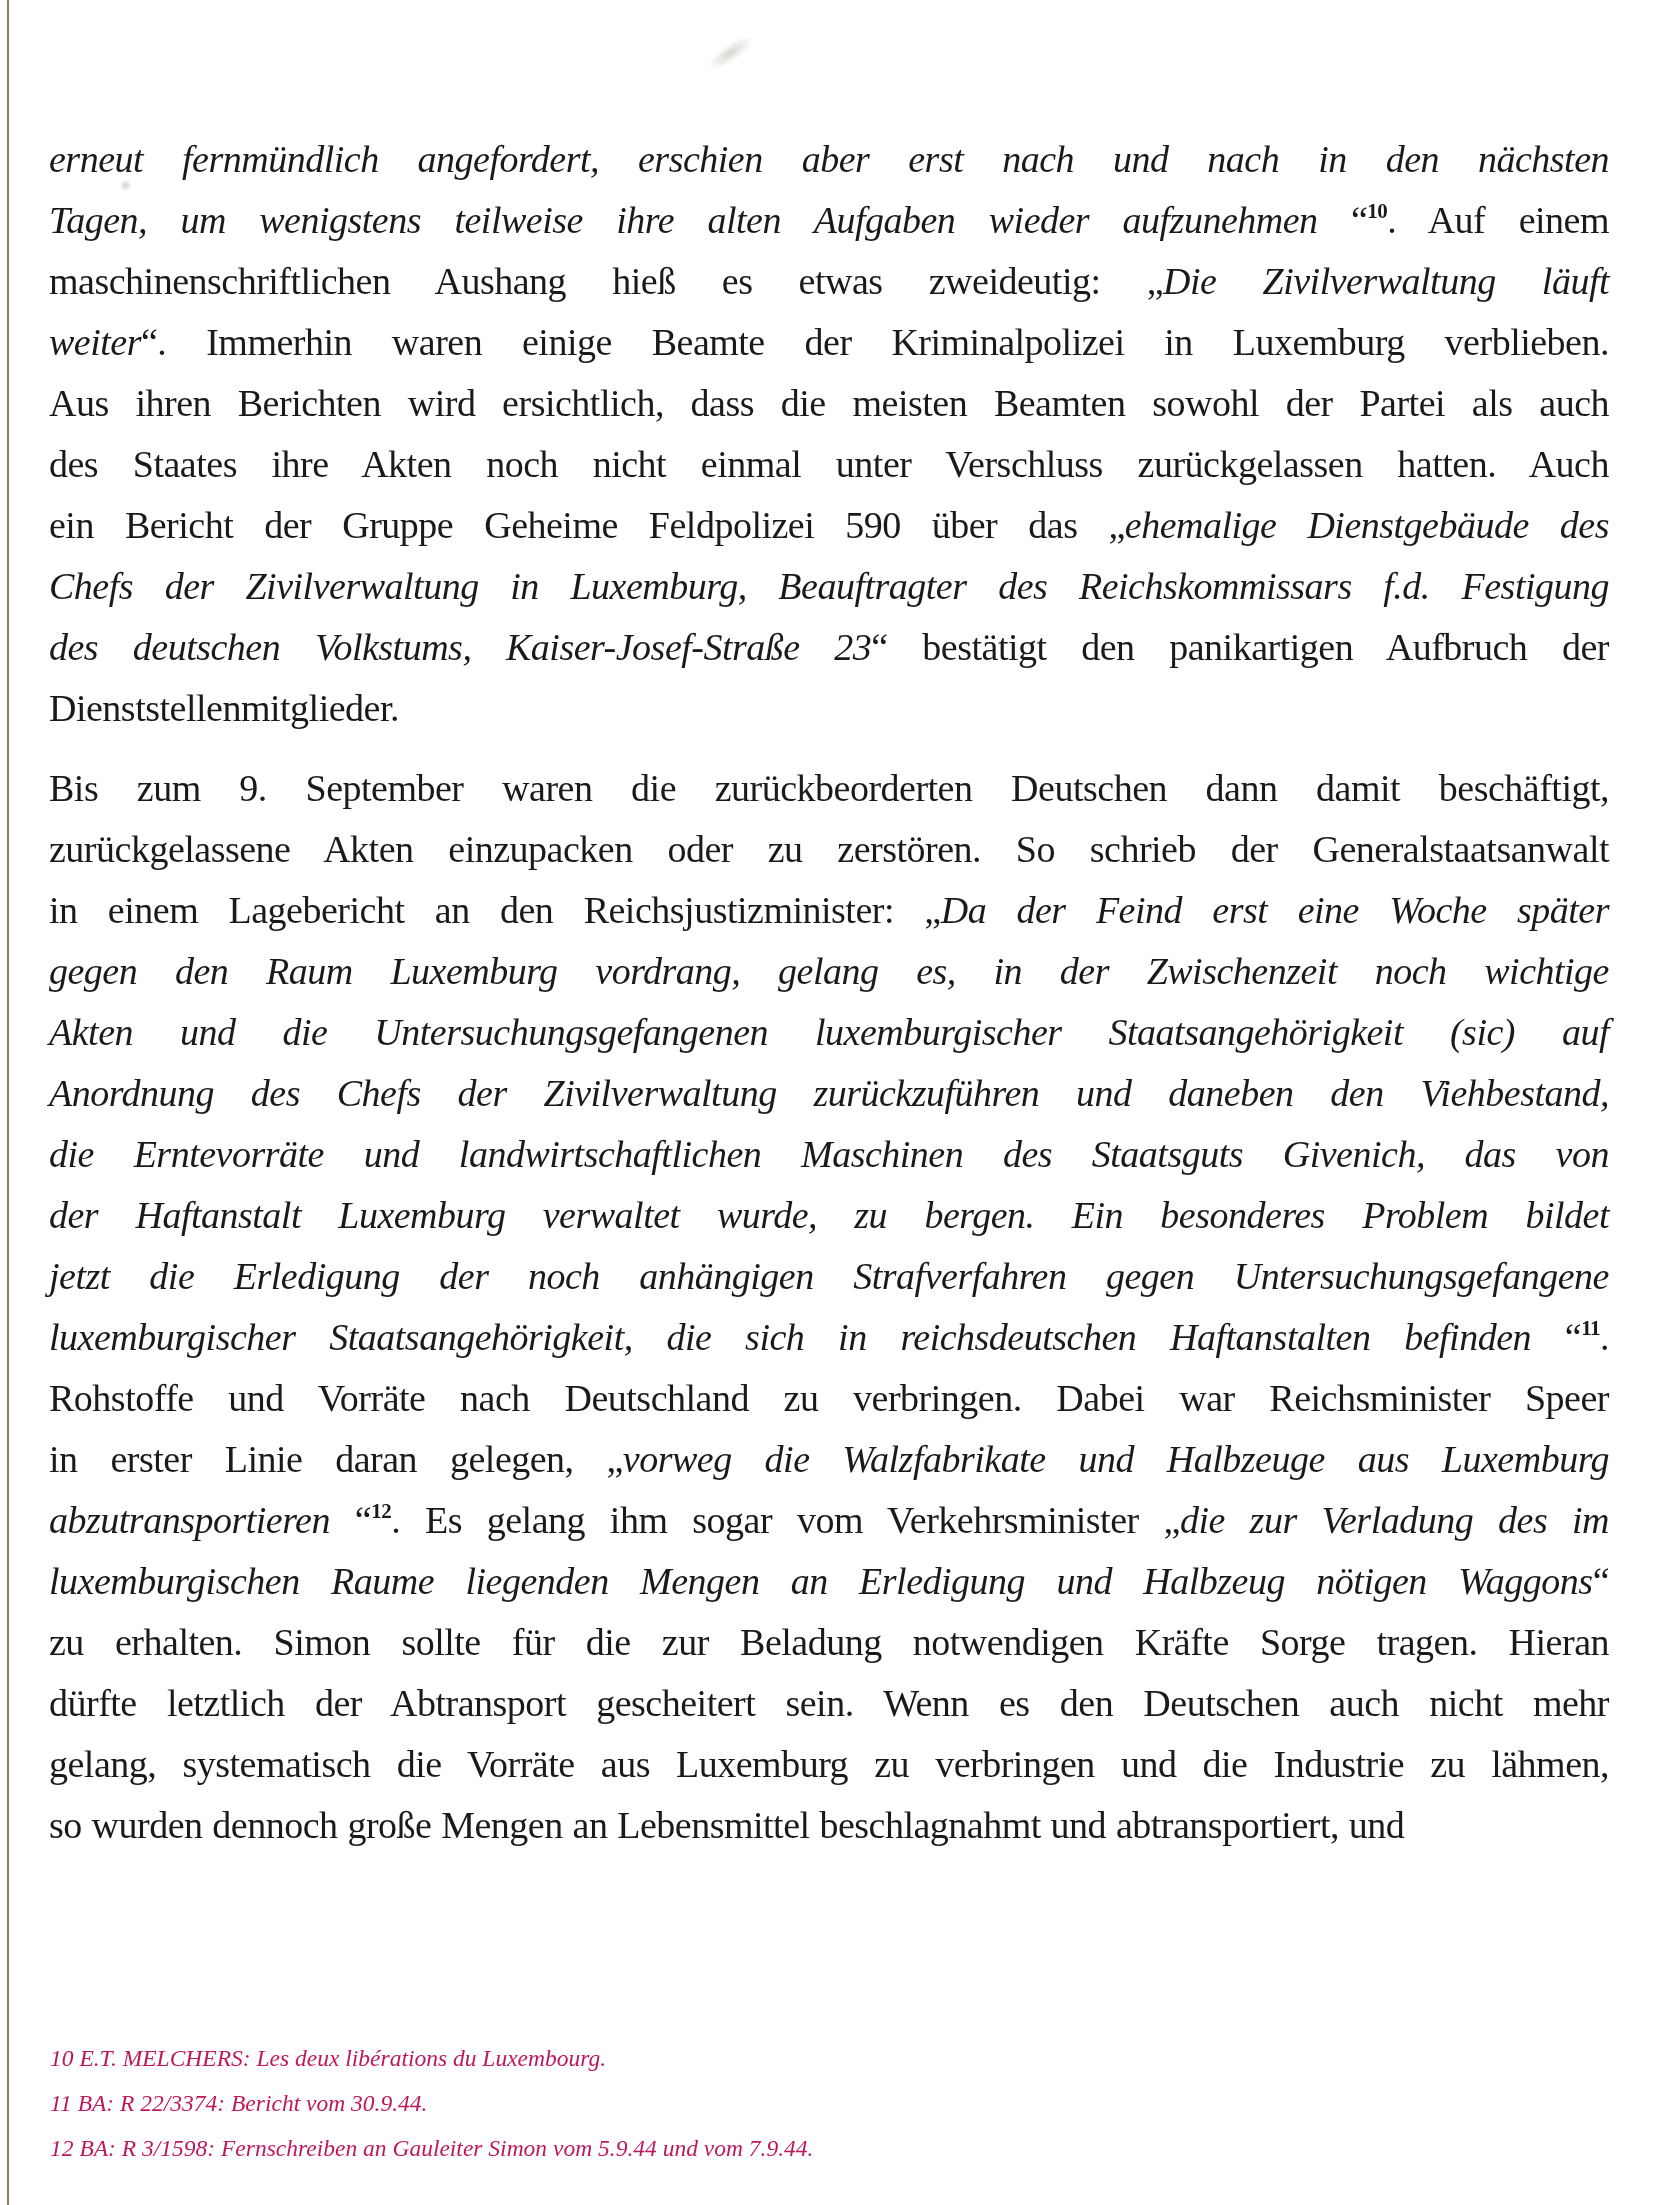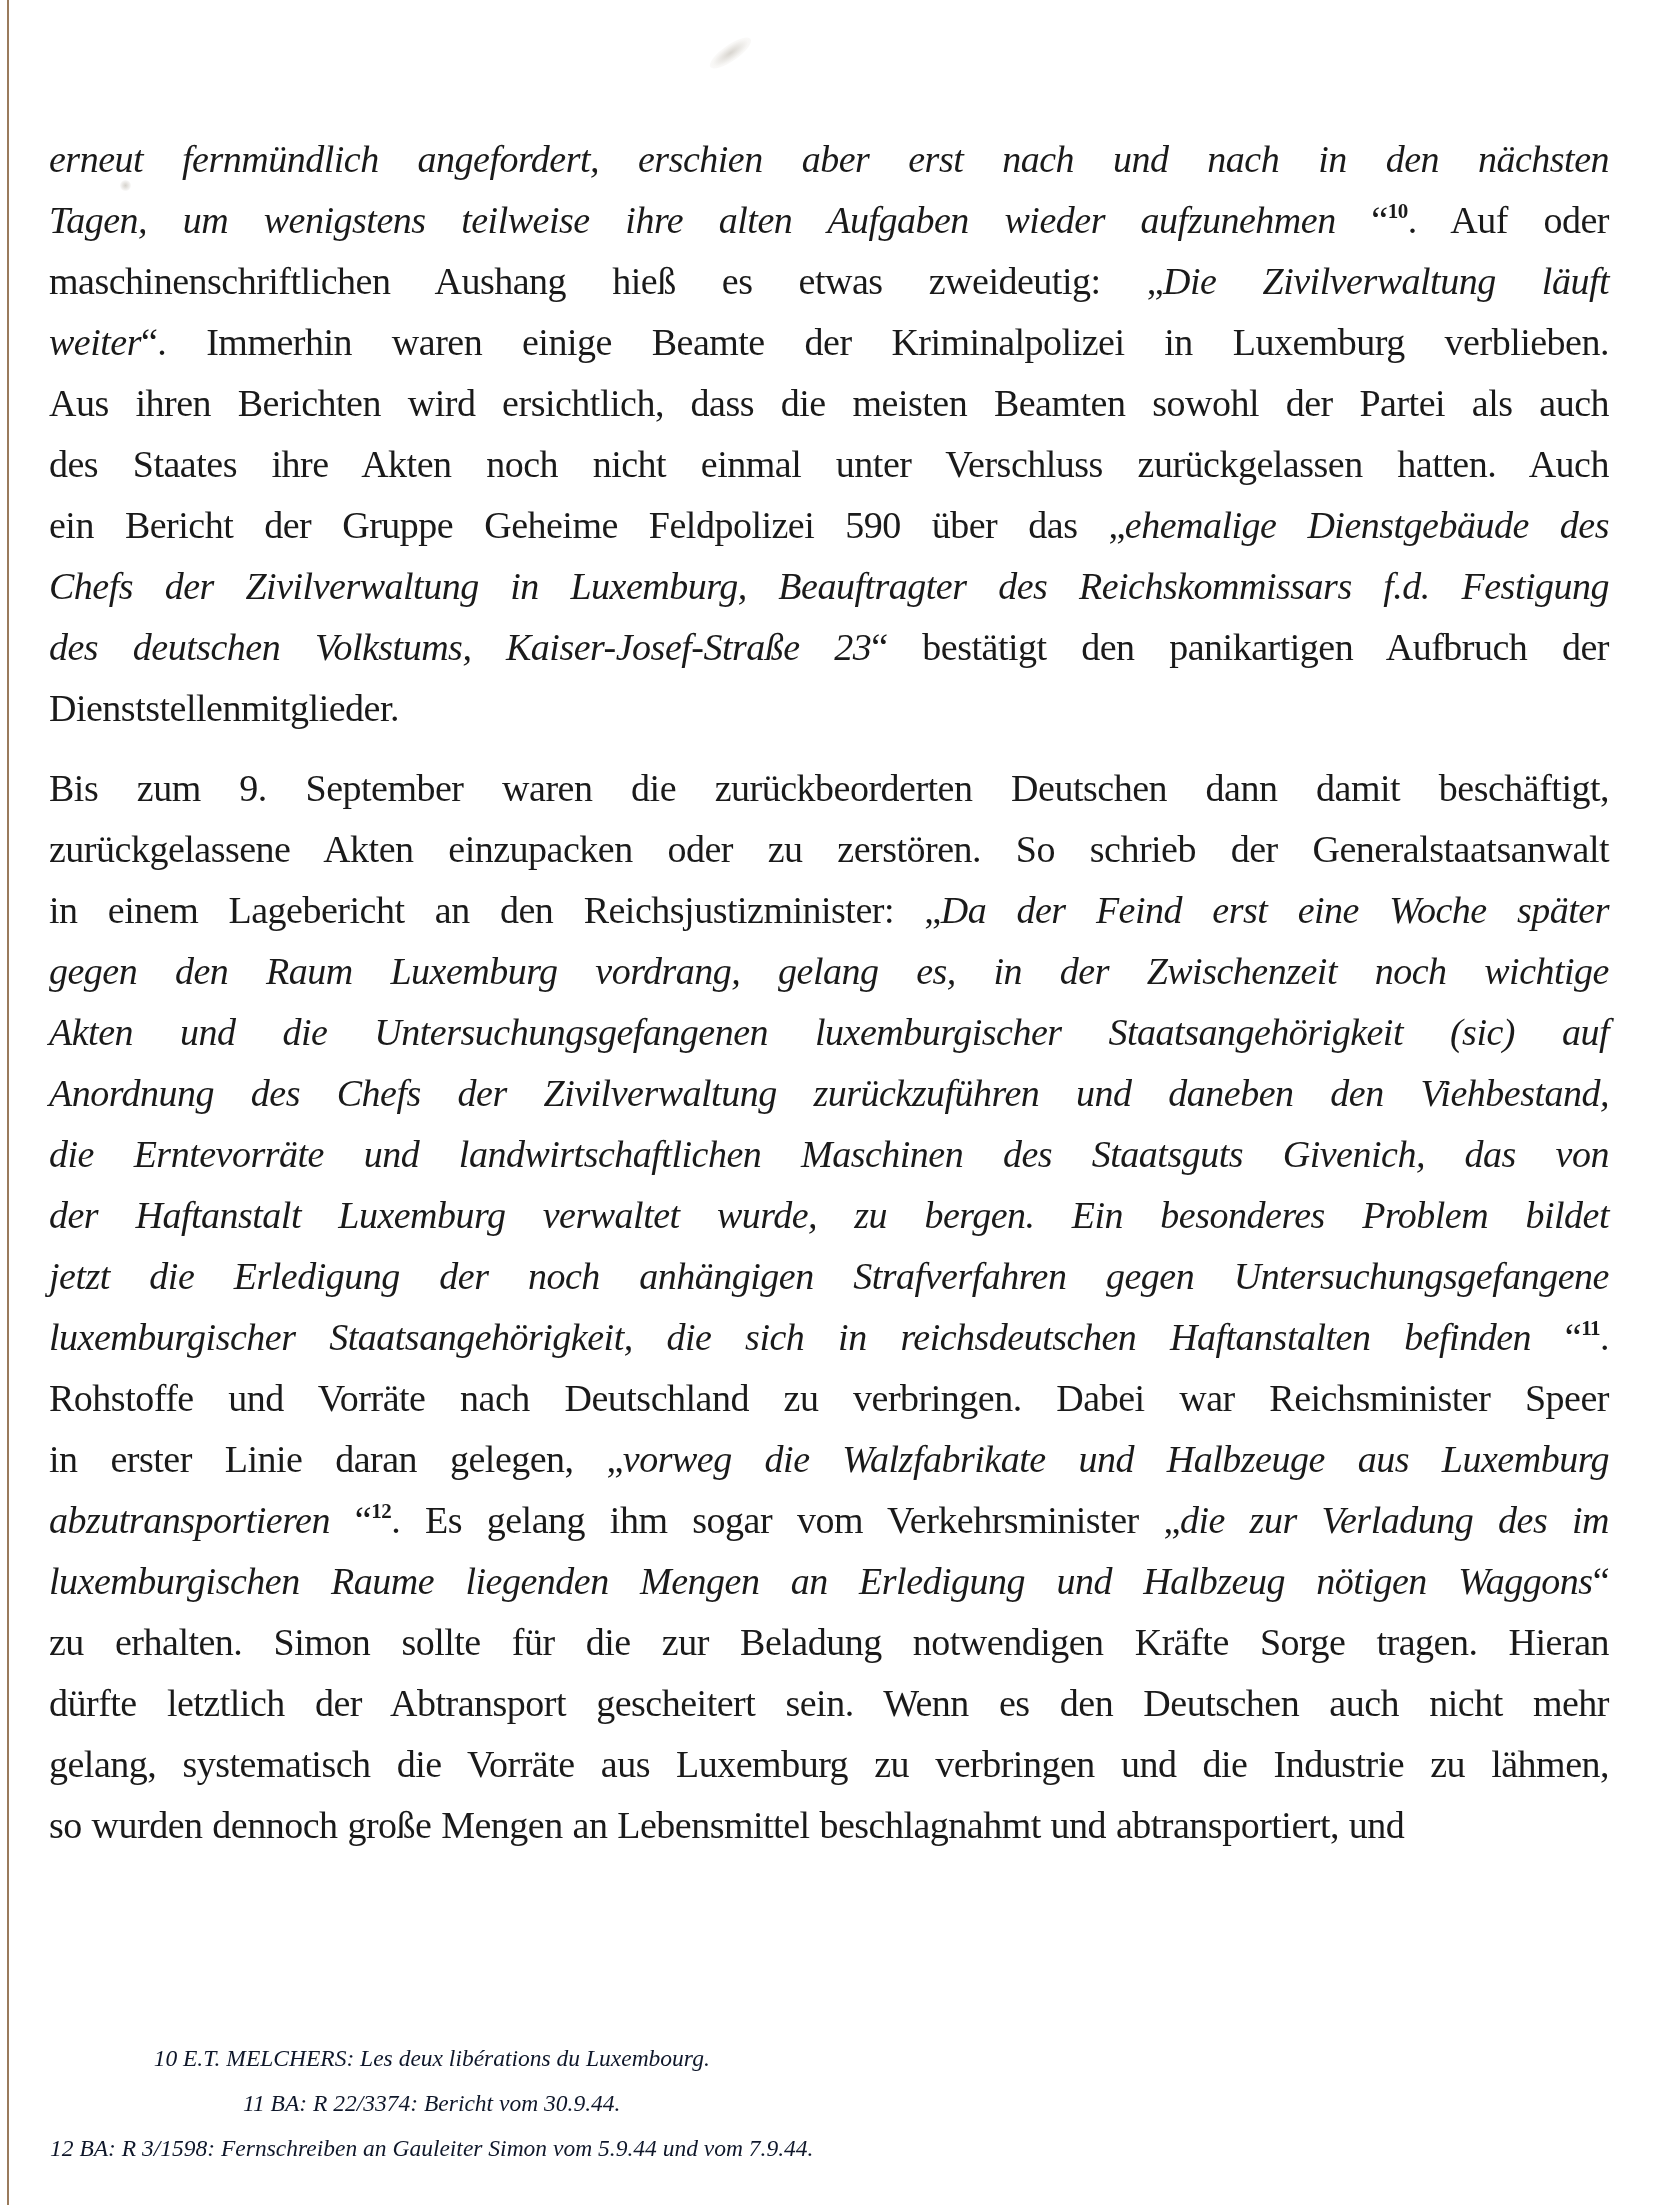--- a/index.html
+++ b/index.html
@@ -32,35 +32,35 @@
   }
   .para { margin: 0; }
   .para + .para { margin-top: 18.6px; }
   .line { display: block; text-align: justify; text-align-last: justify; white-space: nowrap; height: 61px; }
   .line.last { text-align-last: left; }
   .line > span { white-space: pre; }
   i, .it { font-style: italic; }
   sup.fn { font-size: 21px; line-height: 0; vertical-align: 14.6px; font-style: normal; font-weight: bold; }
   .footnotes {
     position: absolute; left: 50px; top: 2036px;
-    font-size: 23.5px; line-height: 45px; font-style: italic; color: #0f172a; text-align: center;
+    font-size: 23.5px; line-height: 45px; font-style: italic; color: #be185d;
   }
   .footnote { display: block; white-space: nowrap; }
 </style>
 </head>
 <body>
 
 <div class="page-border"></div>
 <div class="smudge"></div>
 <div class="smudge2"></div>
 
 <div class="body-text">
   <div class="para">
       <span class="line"><span class="it">erneut fernmündlich angefordert, erschien aber erst nach und nach in den nächsten</span></span>
-      <span class="line" style="word-spacing: 0.8px;"><span class="it">Tagen, um wenigstens teilweise ihre alten Aufgaben wieder aufzunehmen</span><span> “</span><sup class="fn">10</sup><span>. Auf oder</span></span>
+      <span class="line" style="word-spacing: 0.8px;"><span class="it">Tagen, um wenigstens teilweise ihre alten Aufgaben wieder aufzunehmen</span><span> “</span><sup class="fn">10</sup><span>. Auf einem</span></span>
       <span class="line"><span>maschinenschriftlichen Aushang hieß es etwas zweideutig: „</span><span class="it">Die Zivilverwaltung läuft</span></span>
       <span class="line"><span class="it">weiter</span><span>“. Immerhin waren einige Beamte der Kriminalpolizei in Luxemburg verblieben.</span></span>
       <span class="line"><span>Aus ihren Berichten wird ersichtlich, dass die meisten Beamten sowohl der Partei als auch</span></span>
       <span class="line"><span>des Staates ihre Akten noch nicht einmal unter Verschluss zurückgelassen hatten. Auch</span></span>
       <span class="line"><span>ein Bericht der Gruppe Geheime Feldpolizei 590 über das „</span><span class="it">ehemalige Dienstgebäude des</span></span>
       <span class="line"><span class="it">Chefs der Zivilverwaltung in Luxemburg, Beauftragter des Reichskommissars f.d. Festigung</span></span>
       <span class="line"><span class="it">des deutschen Volkstums, Kaiser-Josef-Straße 23</span><span>“ bestätigt den panikartigen Aufbruch der</span></span>
       <span class="line last"><span>Dienststellenmitglieder.</span></span>
     </div>
   <div class="para">

